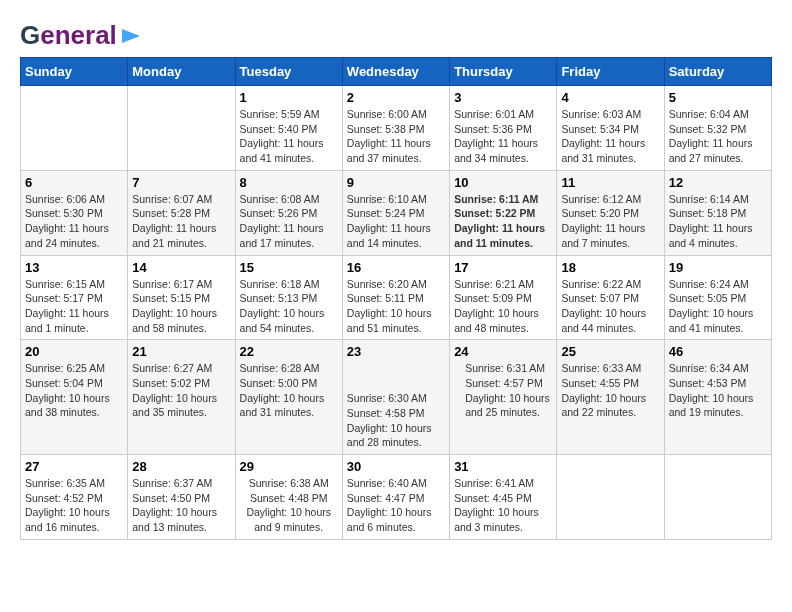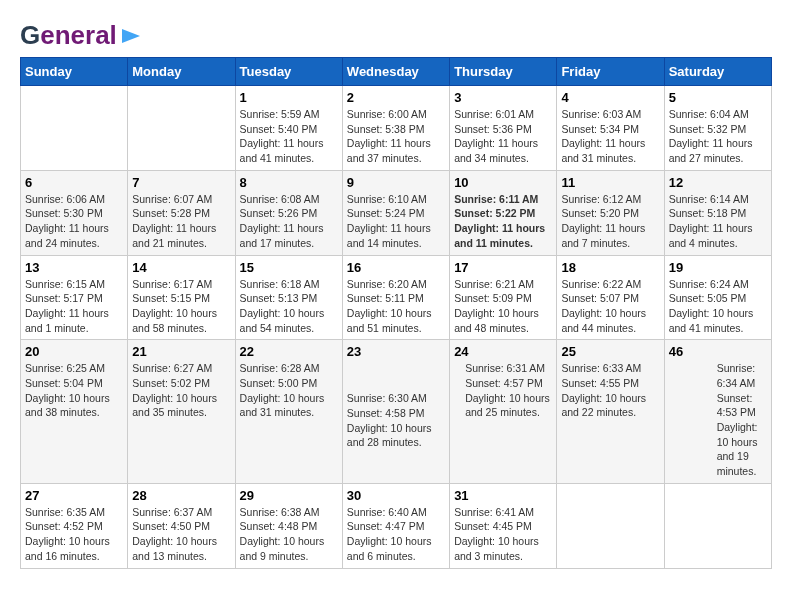--- a/index.html
+++ b/index.html
@@ -258,41 +258,41 @@
 Daylight: 10 hours and 25 minutes.</div>
         </td>
         <td>
           <span class="day-num">25</span>
           <div class="day-info" style="white-space: pre-line;">Sunrise: 6:33 AM
 Sunset: 4:55 PM
 Daylight: 10 hours and 22 minutes.</div>
         </td>
         <td>
           <span class="day-num">46</span>
-          <div class="day-info" style="white-space: pre-line; margin-left: 48px;">Sunrise: 6:34 AM
+          <div class="day-info" style="white-space: pre-line;">Sunrise: 6:34 AM
 Sunset: 4:53 PM
 Daylight: 10 hours and 19 minutes.</div>
         </td>
       </tr>
       <tr>
         <td>
           <span class="day-num">27</span>
           <div class="day-info" style="white-space: pre-line;">Sunrise: 6:35 AM
 Sunset: 4:52 PM
 Daylight: 10 hours and 16 minutes.</div>
         </td>
         <td>
           <span class="day-num">28</span>
           <div class="day-info" style="white-space: pre-line;">Sunrise: 6:37 AM
 Sunset: 4:50 PM
 Daylight: 10 hours and 13 minutes.</div>
         </td>
         <td>
           <span class="day-num">29</span>
-          <div class="day-info" style="white-space: pre-line;">Sunrise: 6:38 AM
+          <div class="day-info" style="white-space: pre-line; text-align: center;">Sunrise: 6:38 AM
 Sunset: 4:48 PM
 Daylight: 10 hours and 9 minutes.</div>
         </td>
         <td>
           <span class="day-num">30</span>
           <div class="day-info" style="white-space: pre-line;">Sunrise: 6:40 AM
 Sunset: 4:47 PM
 Daylight: 10 hours and 6 minutes.</div>
         </td>
         <td>

